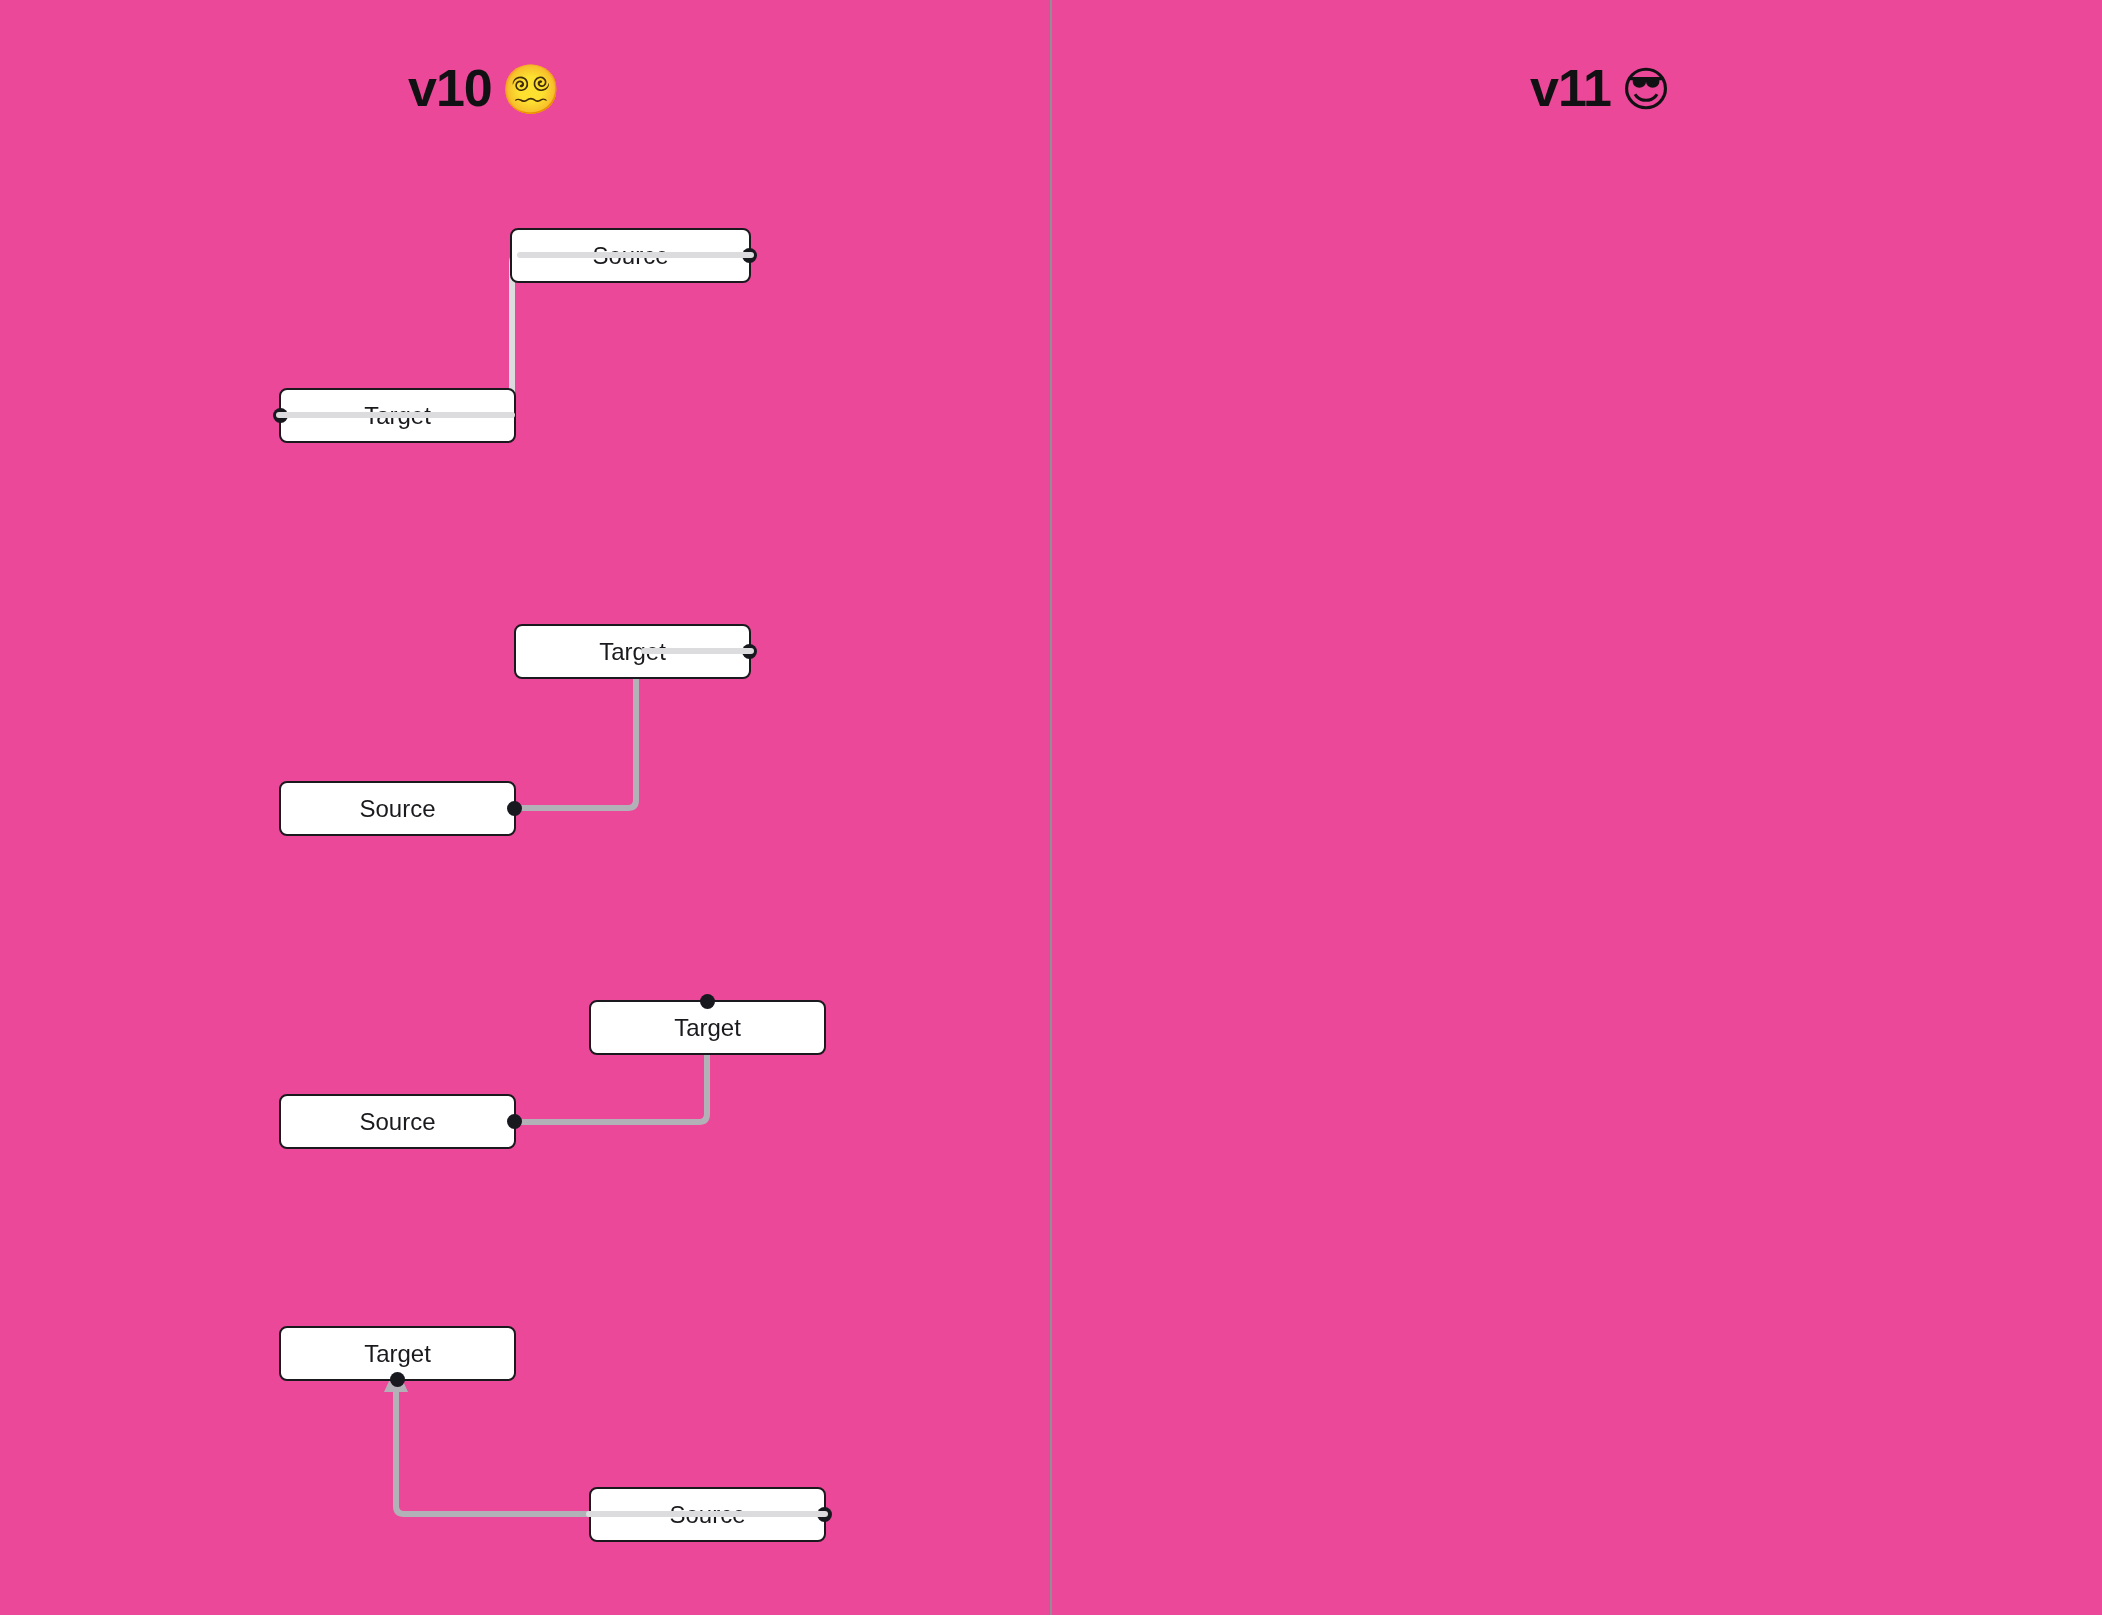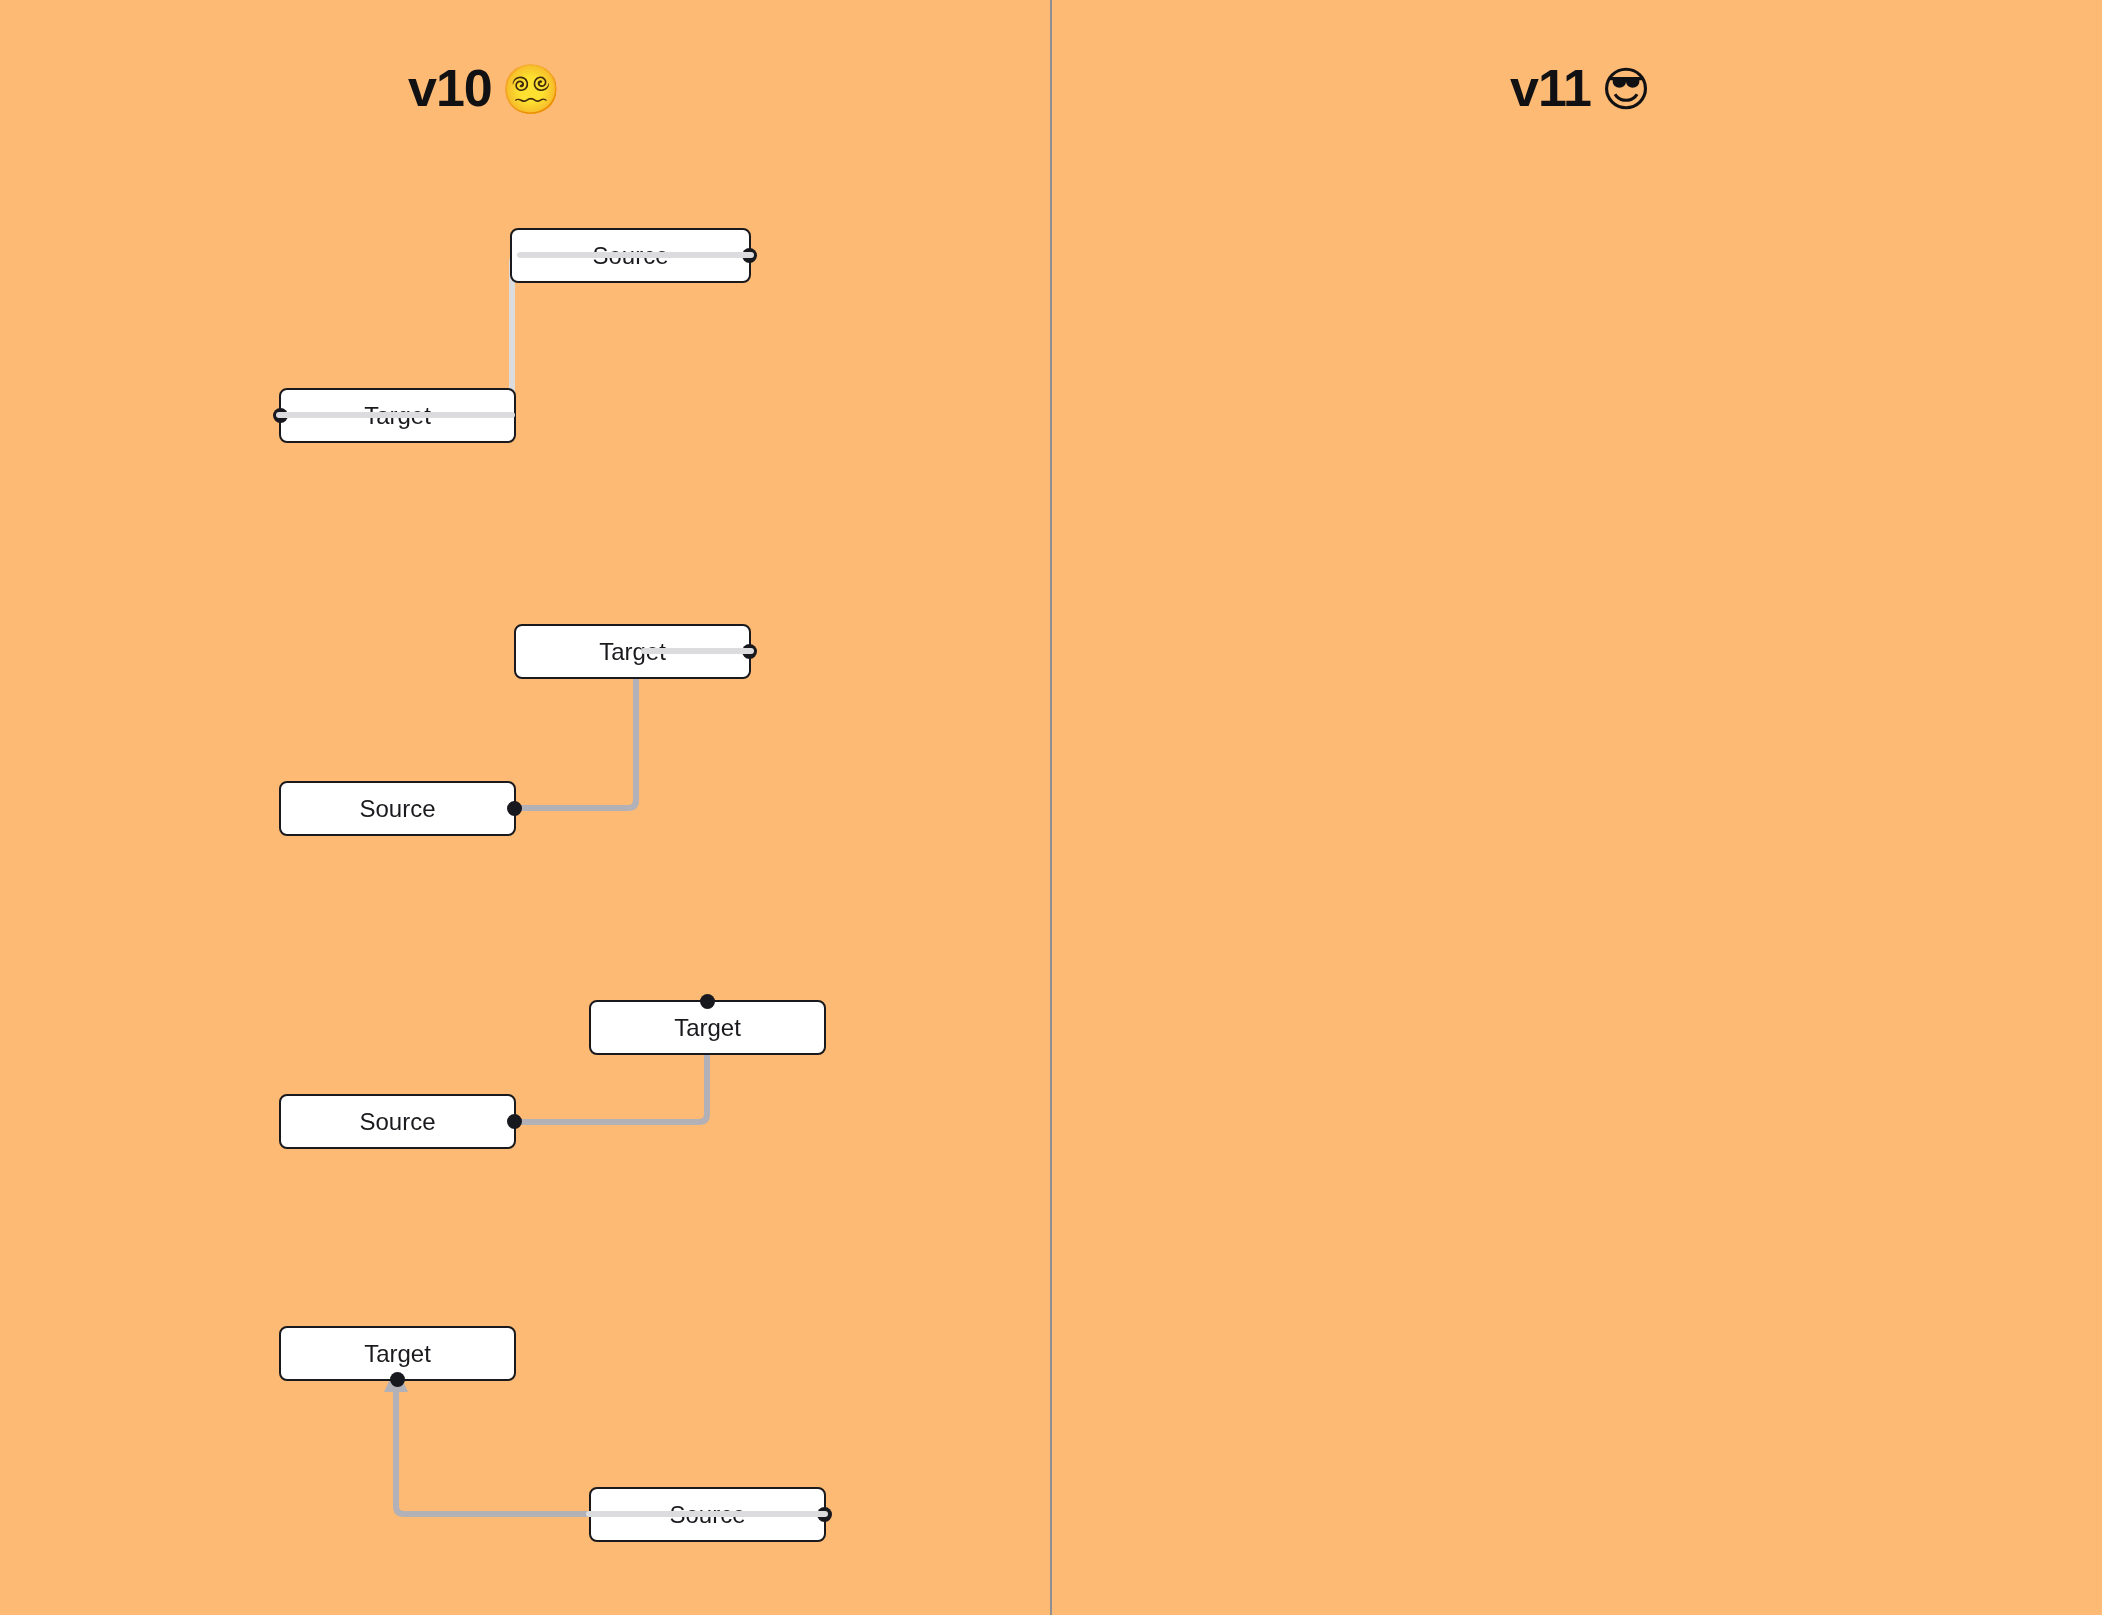--- a/index.html
+++ b/index.html
@@ -7,21 +7,21 @@
   html, body {
     margin: 0;
     padding: 0;
     background: #ffffff;
     font-family: "Liberation Sans", "DejaVu Sans", sans-serif;
   }
   #root {
     position: relative;
     width: 2102px;
     height: 1615px;
-    background: #fdba74;
+    background: #ec4899;
     overflow: hidden;
   }
   .divider {
     position: absolute;
     top: 0;
     width: 2px;
     height: 1615px;
     background: #8e8e93;
   }
   .panel {
@@ -157,21 +157,21 @@
     <svg class="edge-layer over" viewBox="0 0 2102 1615" width="2102" height="1615">
       <path class="edge-path faint" d="M 751 255 L 520 255"></path>
       <path class="edge-path faint" d="M 512 415 L 279 415"></path>
       <path class="edge-path faint" d="M 751 651 L 644 651"></path>
       <path class="edge-path faint" d="M 825 1514 L 589 1514"></path>
     </svg>
   </div>
 
   <div class="panel" style="left:1050px;width:1052px">
 
-    <div class="panel-title" style="left:460px;top:62px">
+    <div class="panel-title" style="left:480px;top:62px">
       <span>v11</span><span class="emoji">😎</span>
     </div>
 
     <svg class="edge-layer" viewBox="0 0 2102 1615" width="2102" height="1615">
 
       <path class="edge-path" d="M 1727 255 L 1752 255 Q 1760 255 1760 263 L 1760 323 Q 1760 331 1752 331 L 1224 331 Q 1216 331 1216 339 L 1216 407 Q 1216 415 1224 415 L 1240 415"></path>
       <polygon class="arrow-fill" points="1254,415 1228,403 1228,427"></polygon>
 
       <path class="edge-path" d="M 1489 808 L 1750 808 Q 1758 808 1758 800 L 1758 659 Q 1758 651 1750 651 L 1740 651"></path>
       <polygon class="arrow-fill" points="1727,651 1753,639 1753,663"></polygon>

